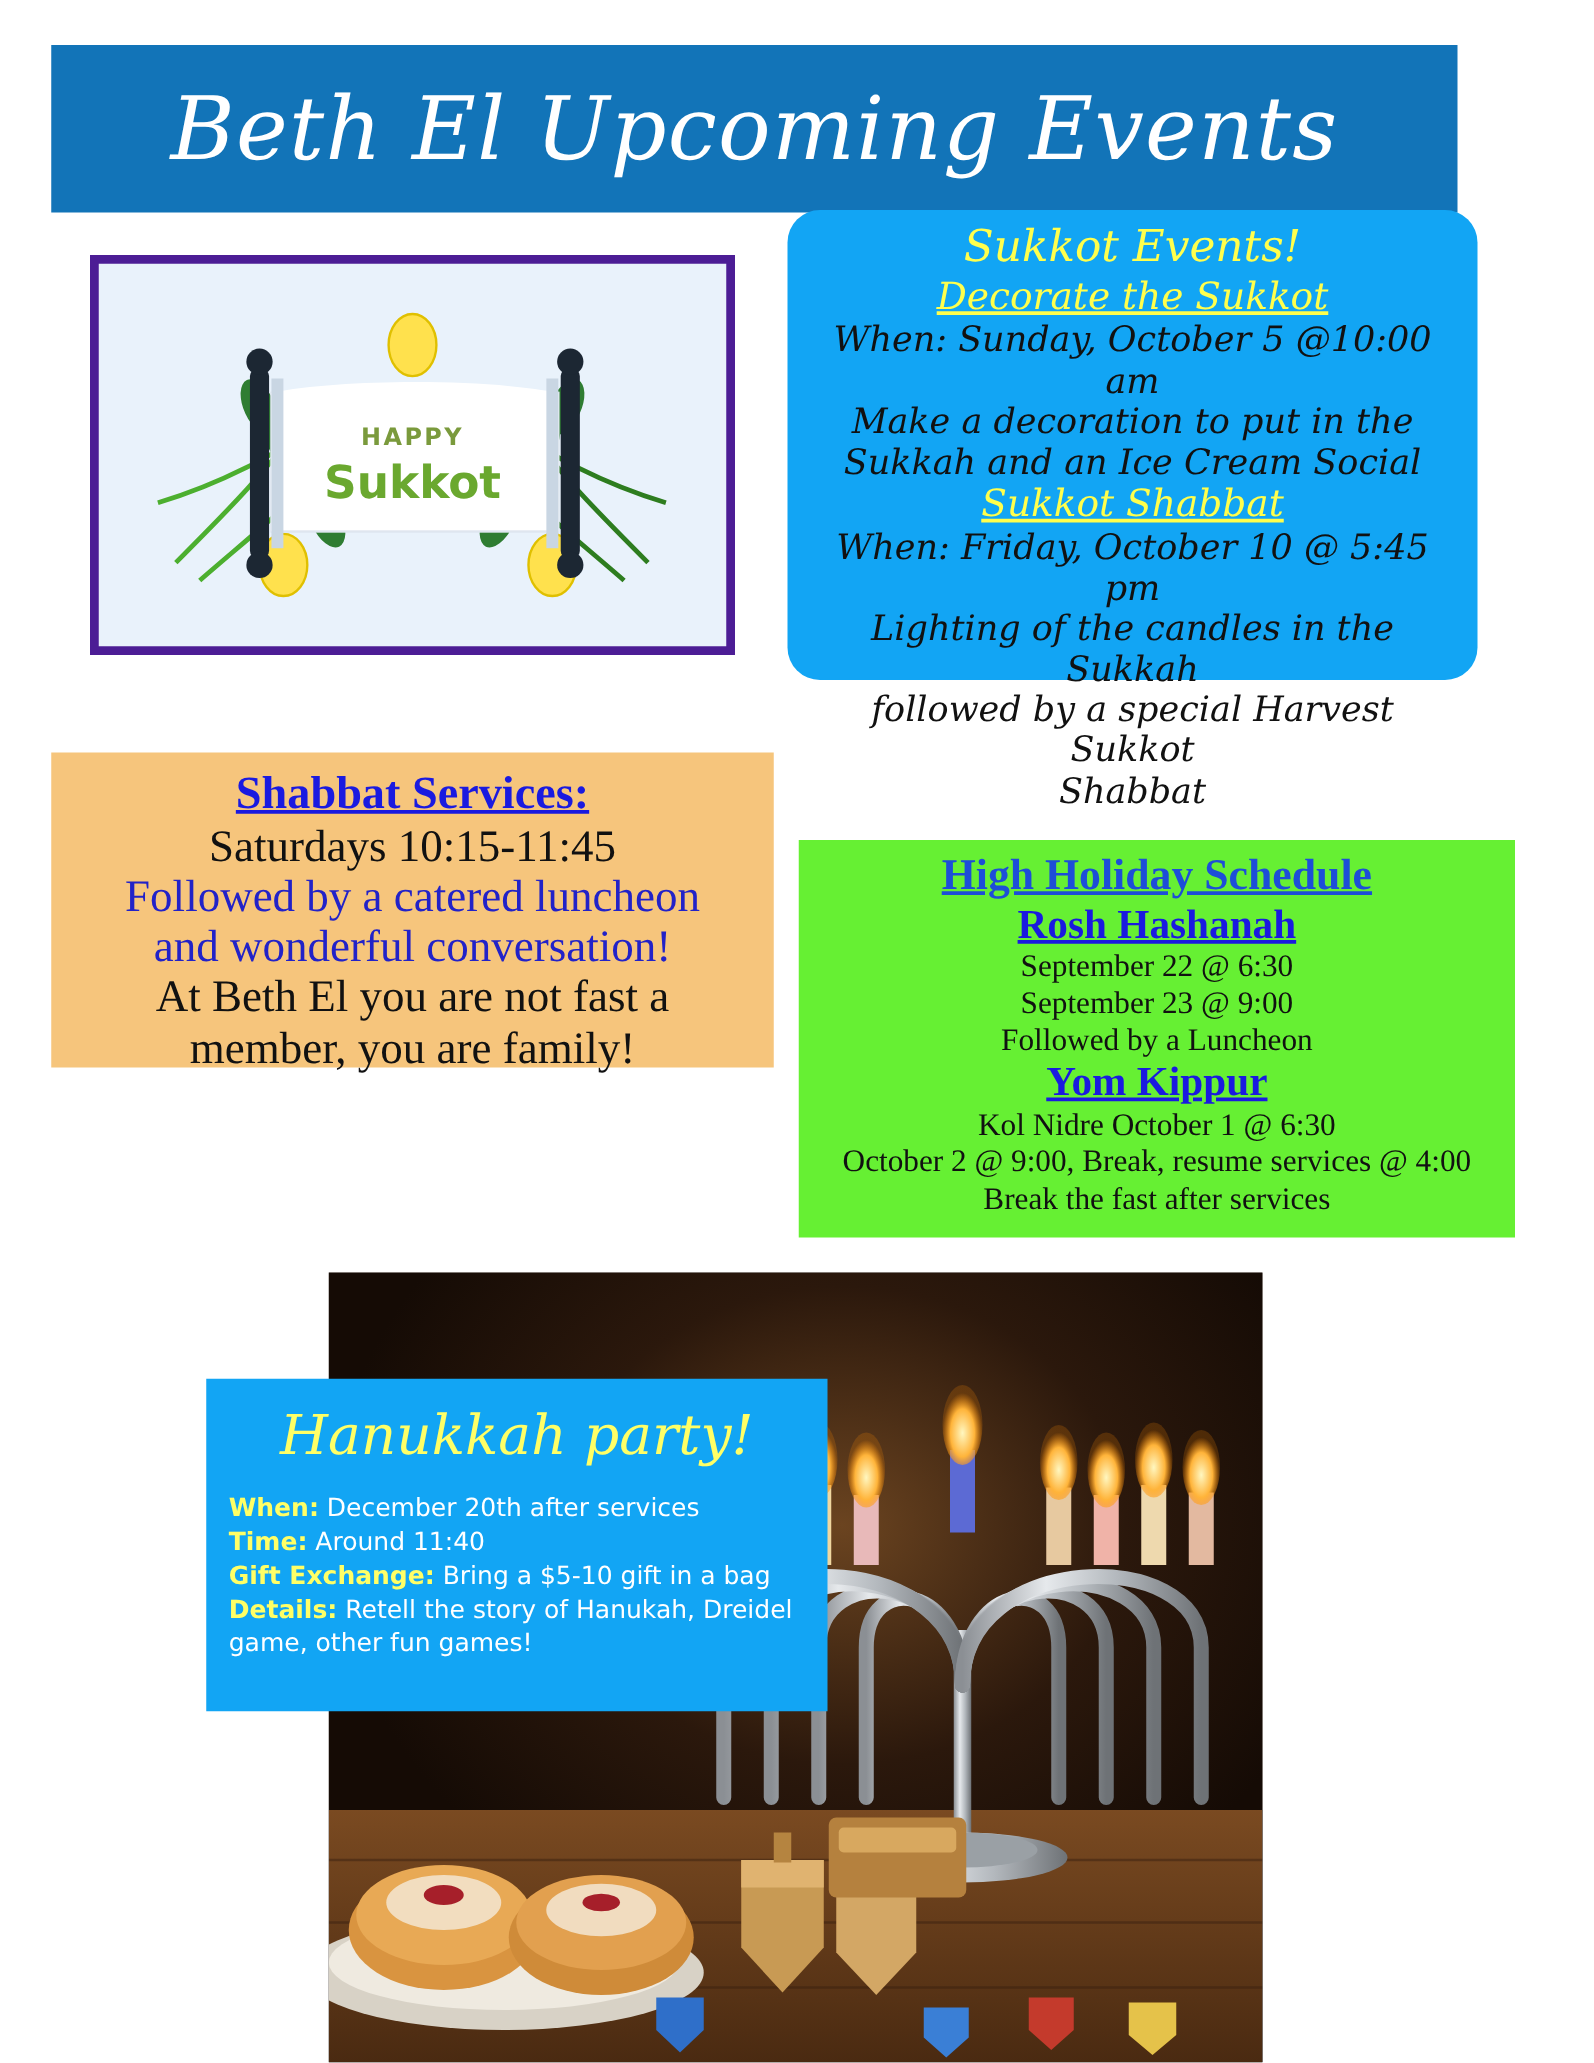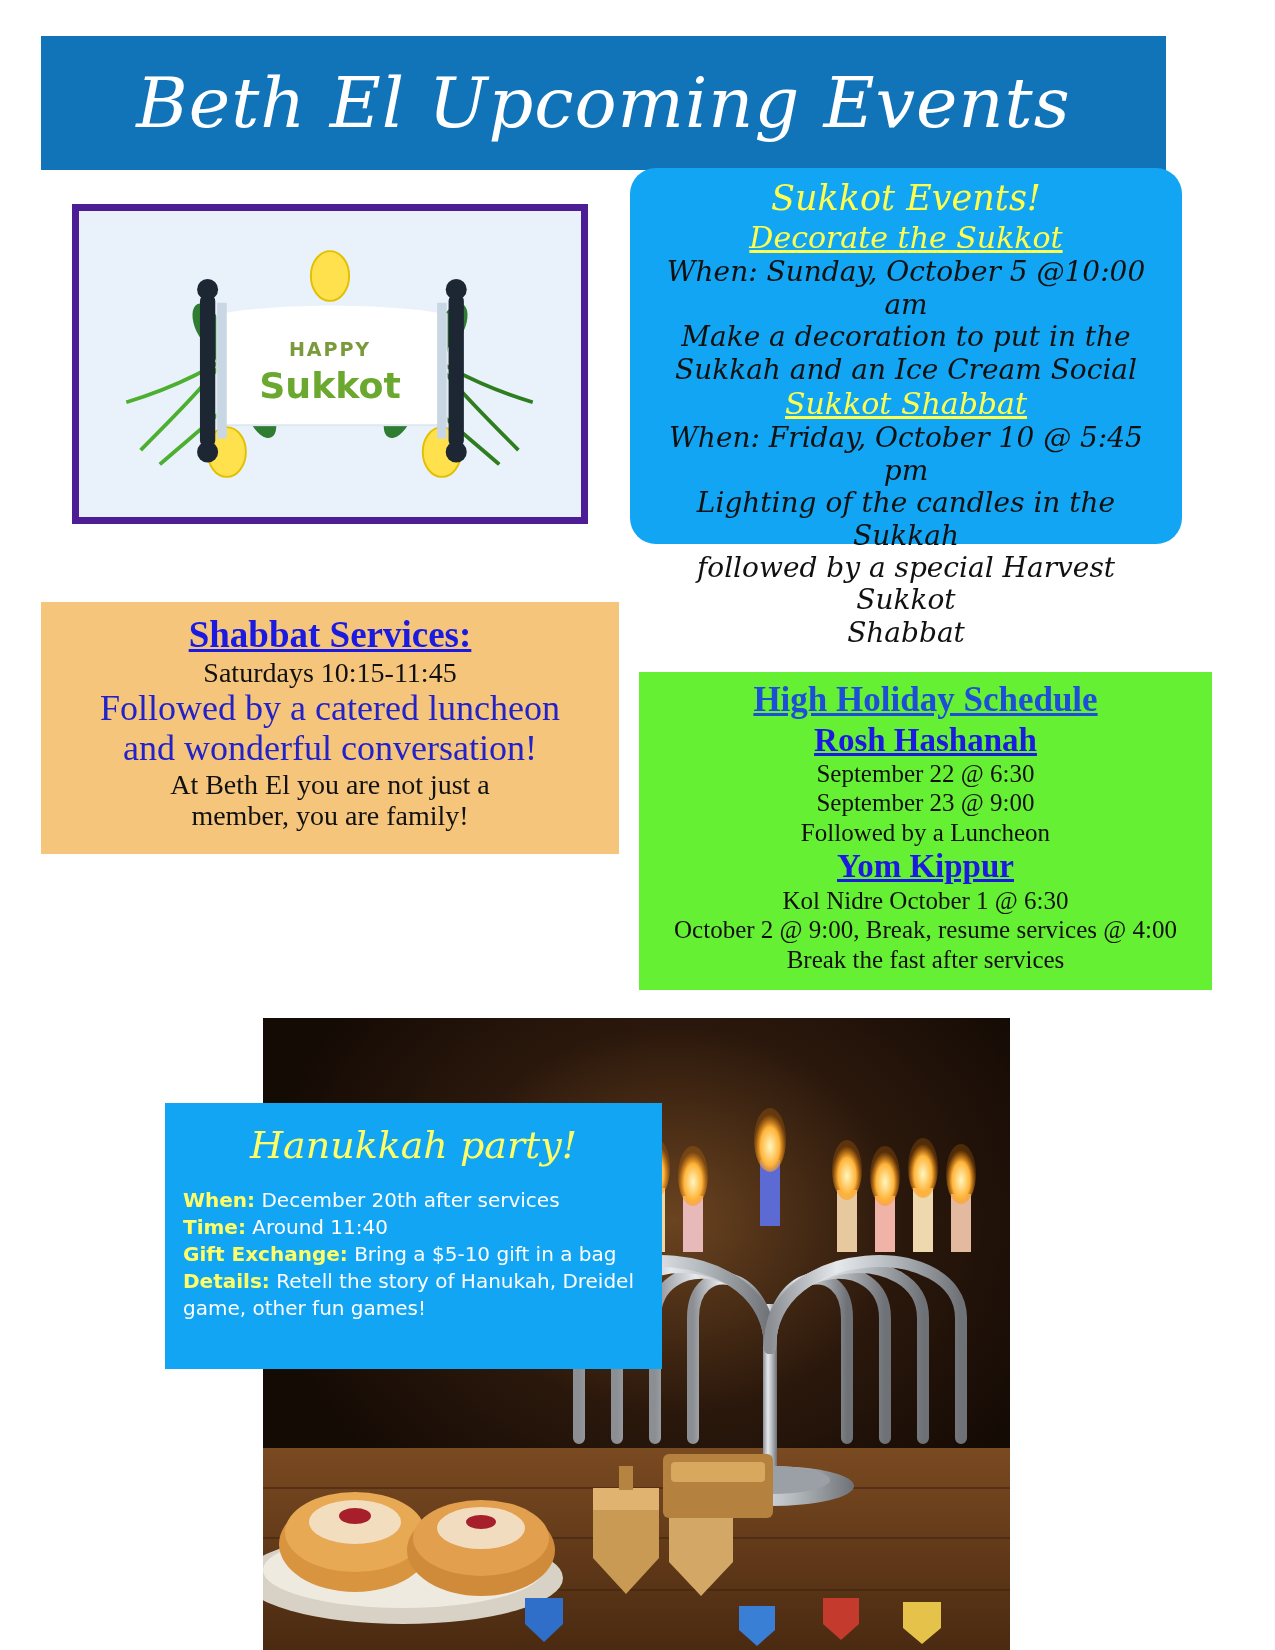--- a/index.html
+++ b/index.html
@@ -96,21 +96,21 @@
     text-align: center;
   }
   .shabbat-box .title {
     font-size: 37px;
     font-weight: bold;
     color: #1a1ae0;
     text-decoration: underline;
     line-height: 1.15;
   }
   .shabbat-box .line-dark {
-    font-size: 28px;
+    font-size: 36px;
     color: #111111;
     line-height: 1.12;
   }
   .shabbat-box .line-blue {
     font-size: 36px;
     color: #2222c8;
     line-height: 1.12;
   }
 
   
@@ -164,21 +164,21 @@
     top: 1103px;
     width: 497px;
     height: 266px;
     background: #12a5f4;
     box-sizing: border-box;
     padding: 22px 18px 10px 18px;
   }
   .hanukkah-box .party-title {
     font-family: "URW Chancery L", "DejaVu Serif", serif;
     font-style: italic;
-    font-size: 38px;
+    font-size: 44px;
     color: #ffff66;
     text-align: center;
     line-height: 1.1;
     margin-bottom: 20px;
   }
   .hanukkah-box .detail {
     font-family: "DejaVu Sans", sans-serif;
     font-size: 20px;
     color: #ffffff;
     line-height: 1.35;
@@ -257,21 +257,21 @@
   <div class="body-line">Lighting of the candles in the Sukkah</div>
   <div class="body-line">followed by a special Harvest Sukkot</div>
   <div class="body-line">Shabbat</div>
 </div>
 
 <div class="shabbat-box">
   <div class="title">Shabbat Services:</div>
   <div class="line-dark">Saturdays 10:15-11:45</div>
   <div class="line-blue">Followed by a catered luncheon</div>
   <div class="line-blue">and wonderful conversation!</div>
-  <div class="line-dark">At Beth El you are not just a</div>
+  <div class="line-dark">At Beth El you are not fast a</div>
   <div class="line-dark">member, you are family!</div>
 </div>
 
 <div class="holiday-box">
   <div class="title">High Holiday Schedule</div>
   <div class="subtitle">Rosh Hashanah</div>
   <div class="line">September 22 @ 6:30</div>
   <div class="line">September 23 @ 9:00</div>
   <div class="line">Followed by a Luncheon</div>
   <div class="subtitle">Yom Kippur</div>

